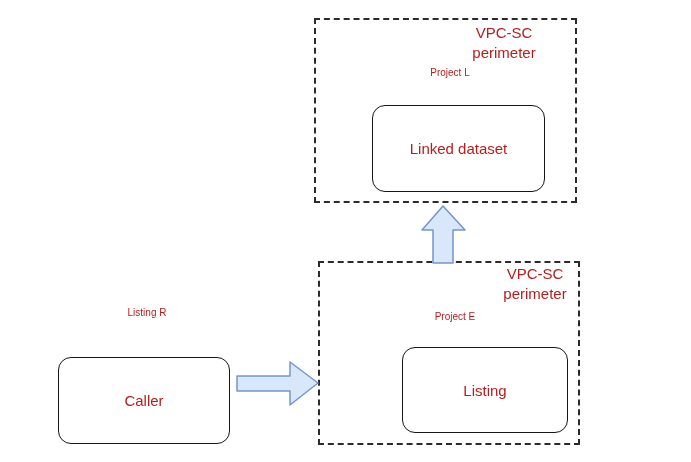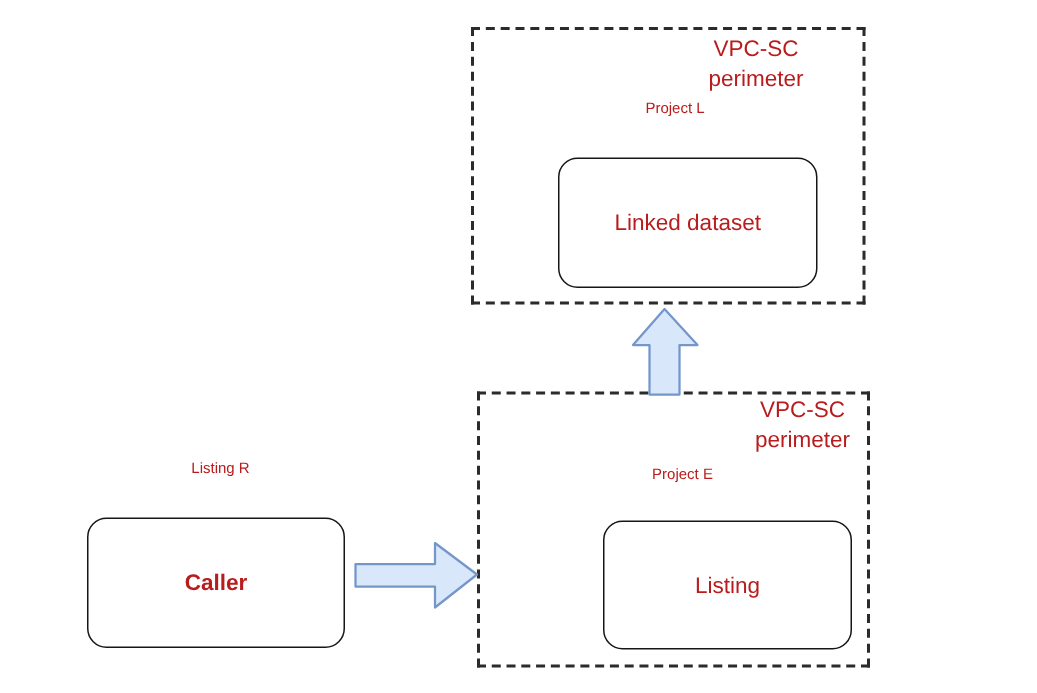--- a/index.html
+++ b/index.html
@@ -80,24 +80,23 @@
     height: 87px;
   }
   #node-listing {
     left: 82px;
     top: 84px;
     width: 166px;
     height: 86px;
   }
   #node-caller {
     left: 58px;
-    top: 345px;
+    top: 357px;
     width: 172px;
     height: 87px;
-    font-weight: bold;
   }
   .arrow-svg {
     position: absolute;
     overflow: visible;
   }
   #arrow-right-svg {
     left: 236px;
     top: 358px;
     width: 84px;
     height: 50px;

